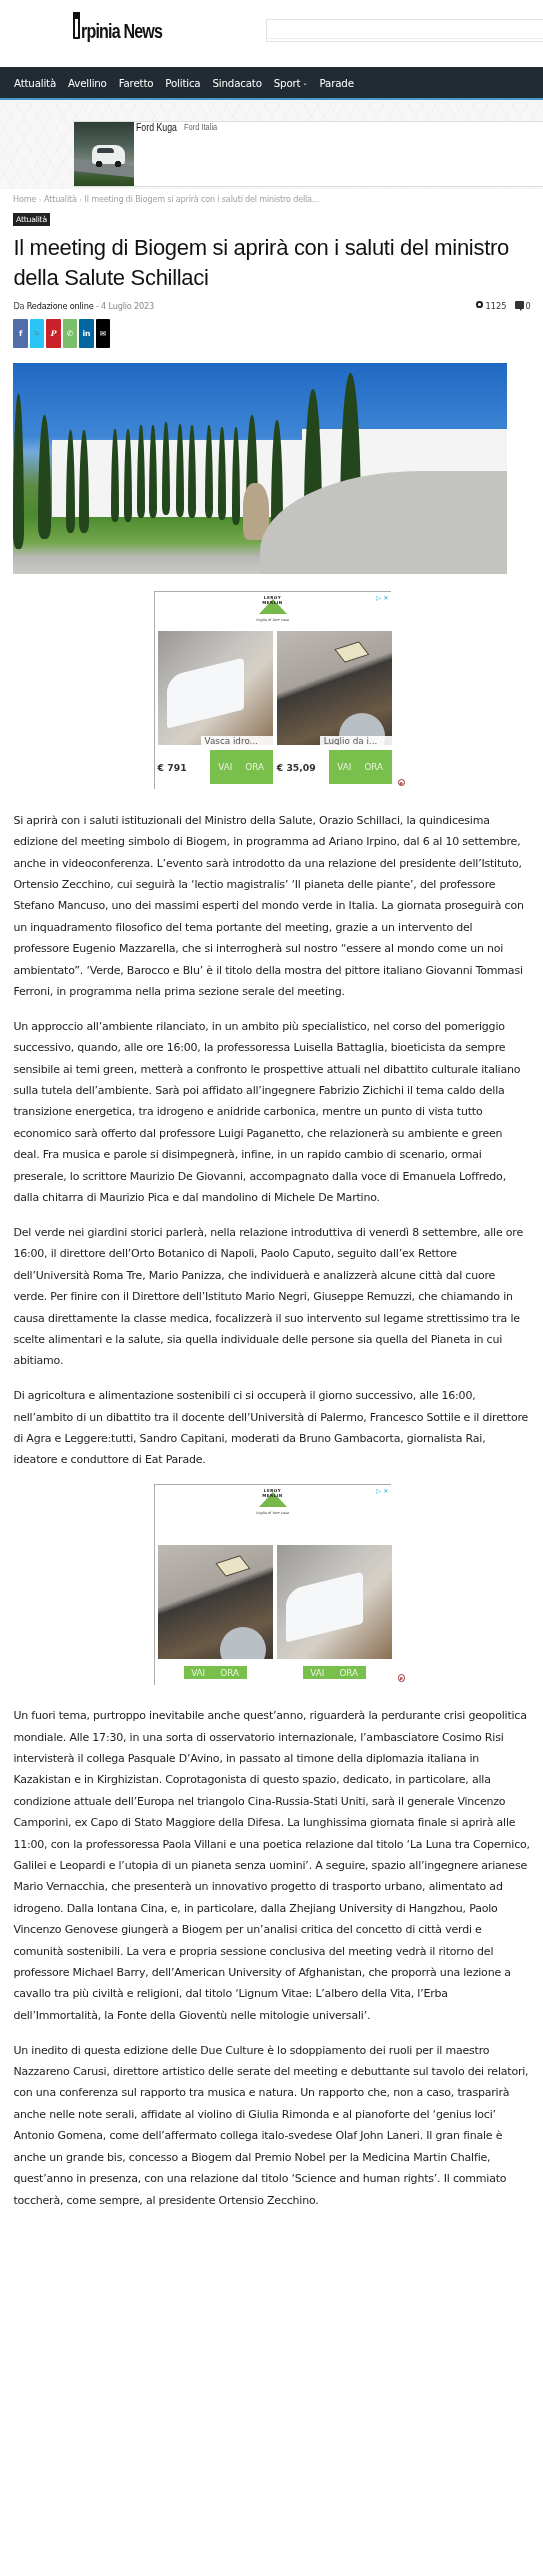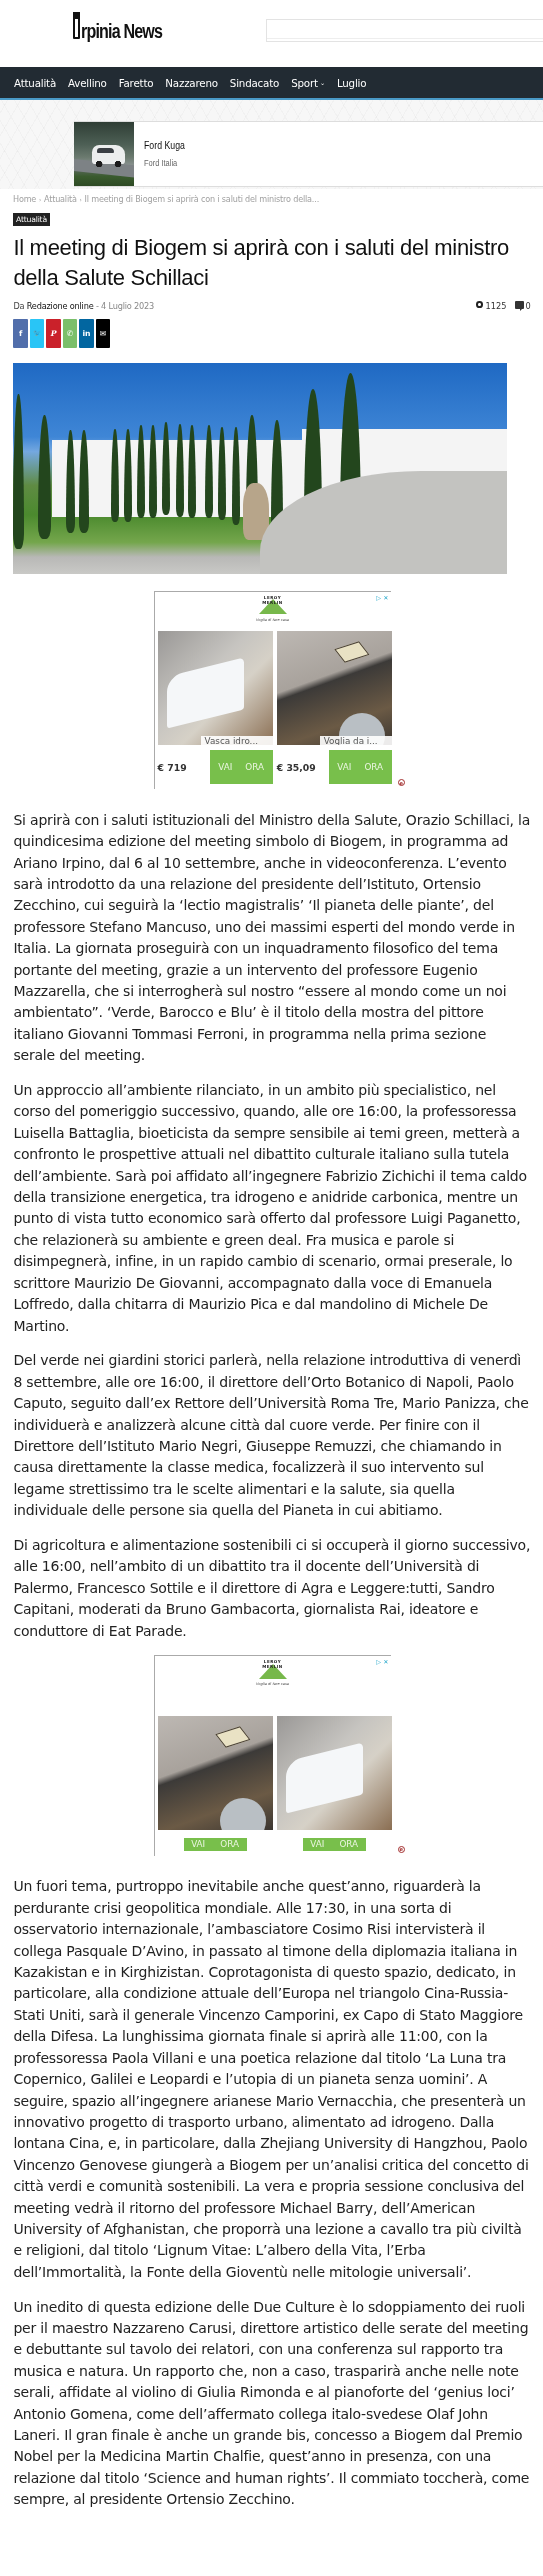--- a/index.html
+++ b/index.html
@@ -23,21 +23,21 @@
 
   
   .ford-wrap { height: 89px; position: relative; background-color: #f7f7f7;
     background-image: repeating-linear-gradient(60deg, rgba(0,0,0,0.025) 0 1px, transparent 1px 11.3px), repeating-linear-gradient(-60deg, rgba(0,0,0,0.025) 0 1px, transparent 1px 11.3px); }
   .ford-ad { position: absolute; left: 74px; top: 20.6px; right: 0; height: 66px; background: #fff; border-top: 1.5px solid #ddd; border-bottom: 0.5px solid #ddd; display: flex; }
   .ford-img { width: 60px; height: 64px; position: relative; overflow: hidden; background: linear-gradient(180deg, #2f3e35 0%, #4d5f55 35%, #6b7a6f 55%, #8a9290 68%, #5e6962 72%, #3a5b2e 85%, #2e4a24 100%); }
   .ford-img .road { position: absolute; left: -10.3px; right: -5.2px; top: 40px; height: 12.4px; background: #7d8285; transform: rotate(6deg); }
   .ford-img .car { position: absolute; left: 17.5px; top: 23px; width: 33px; height: 19.6px; background: #eceeee; border-radius: 7.2px 9.3px 3.1px 3.1px; }
   .ford-img .car::before { content: ""; position: absolute; left: 5.2px; top: 3.1px; width: 17.5px; height: 5.2px; background: #3a3f44; border-radius: 3.1px 4.1px 1px 1px; }
   .ford-img .car::after { content: ""; position: absolute; left: 3.1px; bottom: -3.1px; width: 27px; height: 6.2px; background: radial-gradient(circle at 4.1px 3.1px, #1b1b1b 3.1px, transparent 3.6px), radial-gradient(circle at 23px 3.1px, #1b1b1b 3.1px, transparent 3.6px); }
-  .ford-text { padding-left: 10px; display: flex; flex-direction: column; justify-content: center; }
+  .ford-text { padding-left: 2px; display: flex; flex-direction: row; justify-content: center; }
   .ford-title { font-family: "Liberation Sans", sans-serif; font-size: 10.3px; color: #111; transform: scaleX(0.85); transform-origin: left; margin-bottom: 7.2px; }
   .ford-sub { font-family: "Liberation Sans", sans-serif; font-size: 8.8px; color: #666; transform: scaleX(0.85); transform-origin: left; }
 
   
   .article { padding: 0 13.4px; }
   .breadcrumb { font-size: 8.8px; color: #a0a0a0; margin-top: 5.2px; height: 15.5px; white-space: nowrap; overflow: hidden; letter-spacing: -0.2px; transform: scaleX(0.92); transform-origin: left; width: 110%; }
   .breadcrumb .sep { font-size: 6.2px; margin: 0 3.1px; }
   .cat-badge { display: inline-block; background: #222; color: #fff; font-size: 7.7px; padding: 2.1px 2.6px; margin-top: 3.1px; letter-spacing: -0.2px; }
   .title { font-family: "Liberation Sans", sans-serif; font-size: 22px; line-height: 30px; color: #111; font-weight: normal; margin-top: 7.2px; letter-spacing: -0.3px; }
   .meta-row { display: flex; justify-content: space-between; align-items: center; margin-top: 8.2px; }
@@ -80,21 +80,21 @@
   .img-light::after { content: ""; position: absolute; left: 62px; top: 82px; width: 46px; height: 46px; background: #b9bfc4; border-radius: 50%; }
   .ad-caption { position: relative; height: 0; }
   .ad-caption span { position: absolute; right: 0; top: -9.3px; background: rgba(255,255,255,0.9); color: #555; font-size: 8.8px; padding: 0 4px; width: 72px; white-space: nowrap; overflow: hidden; height: 9.3px; line-height: 10.3px; }
   .ad-buy { display: flex; align-items: center; justify-content: space-between; margin-top: 5.2px; }
   .ad-price { font-size: 9.3px; font-weight: bold; color: #333; }
   .ad-cta { background: #78bf4b; color: #eaf5e0; font-size: 8.8px; width: 63px; height: 34px; display: flex; align-items: center; justify-content: space-around; padding: 0 2.1px; }
   .ad-cta-small { background: #78bf4b; color: #eaf5e0; font-size: 8.8px; width: 63px; height: 13px; display: flex; align-items: center; justify-content: space-around; margin: 7.2px auto 0; }
   .ad-e { position: absolute; right: -14.4px; bottom: 3.1px; width: 7.2px; height: 7.2px; border-radius: 50%; border: 1px solid #a22c2c; color: #a22c2c; font-size: 5.2px; font-weight: bold; display: flex; align-items: center; justify-content: center; }
 
   .body-text { margin-top: 20.6px; }
-  .body-text p { font-size: 14px; line-height: 21.4px; color: #222; margin-bottom: 13.4px; letter-spacing: -0.2px; }
+  .body-text p { font-size: 11px; line-height: 21.4px; color: #222; margin-bottom: 13.4px; letter-spacing: -0.2px; }
 </style>
 </head>
 <body>
 
 <div class="header">
   <div class="logo">
     <div class="logo-i">
         <div class="bar"></div>
         <div class="dot"></div>
       </div>
@@ -107,31 +107,31 @@
   <div class="nav-item">
       <span>Attualità</span>
     </div>
   <div class="nav-item">
       <span>Avellino</span>
     </div>
   <div class="nav-item">
       <span>Faretto</span>
     </div>
   <div class="nav-item">
-      <span>Nazzareno</span>
+      <span>Politica</span>
     </div>
   <div class="nav-item">
       <span>Sindacato</span>
     </div>
   <div class="nav-item">
       <span>Sport</span>
       <span class="chev">⌄</span>
     </div>
   <div class="nav-item">
-      <span>Luglio</span>
+      <span>Parade</span>
     </div>
 </div>
 
 <div class="ford-wrap">
   <div class="ford-ad">
     <div class="ford-img">
         <div class="road"></div>
         <div class="car"></div>
       </div>
     <div class="ford-text">
@@ -220,31 +220,31 @@
       <div class="name">LEROY MERLIN</div>
       <div class="tag">Voglia di fare casa</div>
     </div>
     <div class="ad-products">
       <div class="ad-product">
         <div class="ad-product-img img-bath"></div>
         <div class="ad-caption">
             <span>Vasca idro...</span>
           </div>
         <div class="ad-buy">
-          <span class="ad-price">€ 719</span>
+          <span class="ad-price">€ 791</span>
           <div class="ad-cta">
               <span>VAI</span>
               <span>ORA</span>
             </div>
         </div>
       </div>
       <div class="ad-product">
         <div class="ad-product-img img-light"></div>
         <div class="ad-caption">
-            <span>Voglia da i...</span>
+            <span>Luglio da i...</span>
           </div>
         <div class="ad-buy">
           <span class="ad-price">€ 35,09</span>
           <div class="ad-cta">
               <span>VAI</span>
               <span>ORA</span>
             </div>
         </div>
       </div>
     </div>

